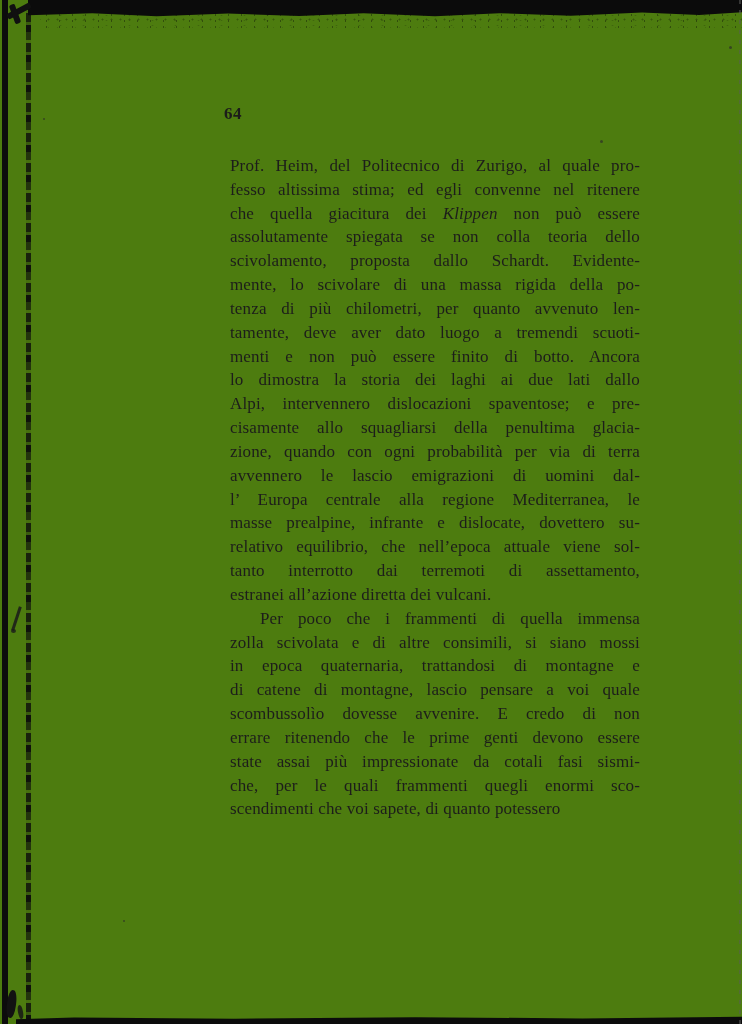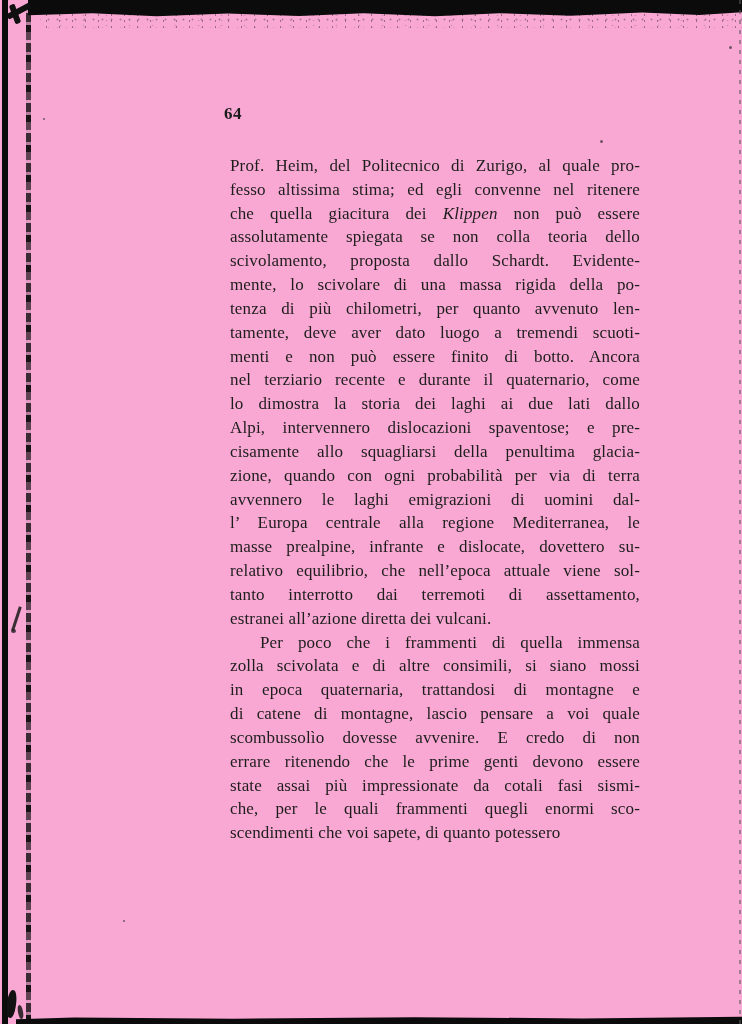--- a/index.html
+++ b/index.html
@@ -1,20 +1,20 @@
 <!DOCTYPE html>
 <html><head>
 <meta charset="utf-8">
 <style>
   html, body { margin: 0; padding: 0; background: #e8e8e6; }
   .scan {
     position: relative;
     width: 742px;
     height: 1024px;
-    background: #f9a8d4;
+    background: #4d7c0f;
     overflow: hidden;
     font-family: "Liberation Serif", "DejaVu Serif", serif;
   }
 
   
   .edge-top {
     position: absolute; left: 28px; right: 0; top: 0; height: 17px;
     background: #0b0b0b;
     clip-path: polygon(0 0, 100% 0, 100% 72%, 94% 88%, 86% 74%, 76% 92%, 66% 78%,
                        57% 96%, 47% 78%, 38% 94%, 28% 80%, 18% 96%, 9% 78%, 0 90%);
@@ -127,26 +127,25 @@
   <div class="text-block">
       <div class="text-line"><span>Prof. Heim, del Politecnico di Zurigo, al quale pro-</span></div>
       <div class="text-line"><span>fesso altissima stima; ed egli convenne nel ritenere</span></div>
       <div class="text-line"><span>che quella giacitura dei </span><span class="italic">Klippen</span><span> non può essere</span></div>
       <div class="text-line"><span>assolutamente spiegata se non colla teoria dello</span></div>
       <div class="text-line"><span>scivolamento, proposta dallo Schardt. Evidente-</span></div>
       <div class="text-line"><span>mente, lo scivolare di una massa rigida della po-</span></div>
       <div class="text-line"><span>tenza di più chilometri, per quanto avvenuto len-</span></div>
       <div class="text-line"><span>tamente, deve aver dato luogo a tremendi scuoti-</span></div>
       <div class="text-line"><span>menti e non può essere finito di botto. Ancora</span></div>
-      <div class="text-line"><span>nel terziario recente e durante il quaternario, come</span></div>
       <div class="text-line"><span>lo dimostra la storia dei laghi ai due lati dallo</span></div>
       <div class="text-line"><span>Alpi, intervennero dislocazioni spaventose; e pre-</span></div>
       <div class="text-line"><span>cisamente allo squagliarsi della penultima glacia-</span></div>
       <div class="text-line"><span>zione, quando con ogni probabilità per via di terra</span></div>
-      <div class="text-line"><span>avvennero le laghi emigrazioni di uomini dal-</span></div>
+      <div class="text-line"><span>avvennero le lascio emigrazioni di uomini dal-</span></div>
       <div class="text-line"><span>l’ Europa centrale alla regione Mediterranea, le</span></div>
       <div class="text-line"><span>masse prealpine, infrante e dislocate, dovettero su-</span></div>
       <div class="text-line"><span>relativo equilibrio, che nell’epoca attuale viene sol-</span></div>
       <div class="text-line"><span>tanto interrotto dai terremoti di assettamento,</span></div>
       <div class="text-line para-end"><span>estranei all’azione diretta dei vulcani.</span></div>
       <div class="text-line indent"><span>Per poco che i frammenti di quella immensa</span></div>
       <div class="text-line"><span>zolla scivolata e di altre consimili, si siano mossi</span></div>
       <div class="text-line"><span>in epoca quaternaria, trattandosi di montagne e</span></div>
       <div class="text-line"><span>di catene di montagne, lascio pensare a voi quale</span></div>
       <div class="text-line"><span>scombussolìo dovesse avvenire. E credo di non</span></div>

